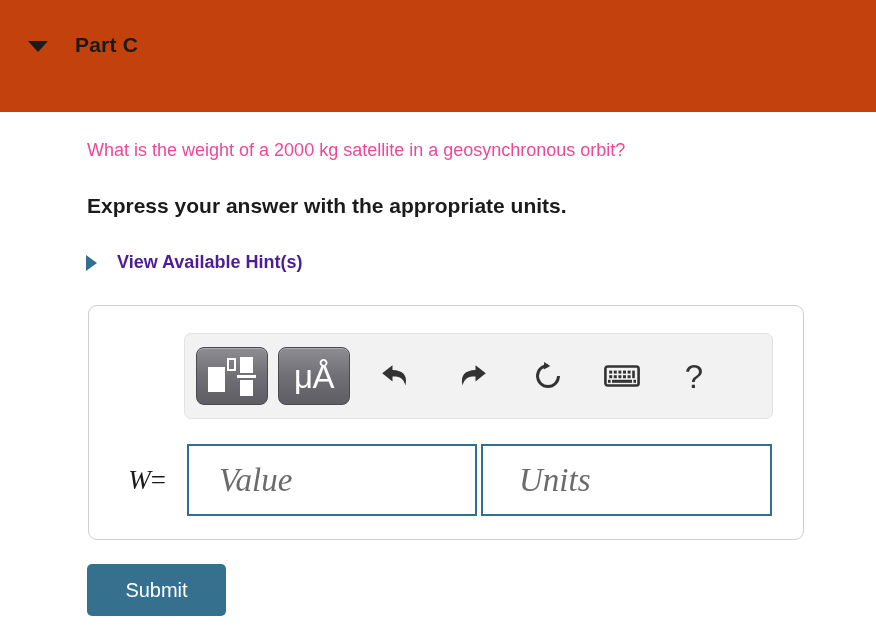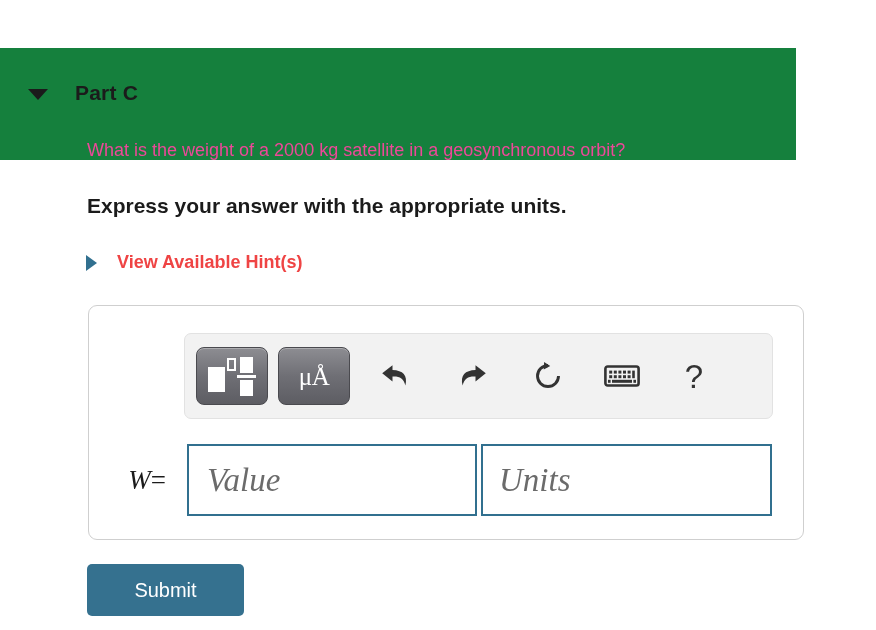--- a/index.html
+++ b/index.html
@@ -14,25 +14,24 @@
     color: #2a2a2a;
     overflow: hidden;
     position: relative;
   }
 
   
   .part-header {
     position: absolute;
     left: 0;
     top: 0;
-    width: 796px;
+    width: 876px;
     height: 112px;
-    background: #15803d;
-    box-sizing: border-box;
-    margin-top: 48px;
+    background: #c2410c;
+    box-sizing: border-box;
   }
   .part-header-inner {
     position: absolute;
     left: 28px;
     top: 33px;
     display: flex;
     align-items: center;
   }
   .caret-down {
     width: 0;
@@ -84,21 +83,21 @@
     width: 0;
     height: 0;
     border-top: 8px solid transparent;
     border-bottom: 8px solid transparent;
     border-left: 11px solid #31708f;
     margin-right: 20px;
   }
   .hints-label {
     font-size: 18px;
     font-weight: bold;
-    color: #ef4444;
+    color: #4c1d95;
     white-space: nowrap;
   }
 
   
   .answer-box {
     position: absolute;
     left: 88px;
     top: 305px;
     width: 716px;
     height: 235px;
@@ -181,22 +180,22 @@
     position: absolute;
     left: 33px;
     top: 25px;
     width: 13px;
     height: 16px;
     background: #ffffff;
   }
 
   .units-glyph {
     color: #ffffff;
-    font-family: Liberation Serif, serif;
-    font-size: 25px;
+    font-family: Liberation Sans, sans-serif;
+    font-size: 33px;
     line-height: 1;
     letter-spacing: -0.5px;
   }
 
   .tb-icon {
     width: 56px;
     height: 46px;
     display: flex;
     align-items: center;
     justify-content: center;
@@ -245,31 +244,31 @@
     cursor: text;
     overflow: hidden;
   }
   .field-value { width: 290px; }
   .field-units { width: 291px; margin-left: 4px; }
   .placeholder {
     font-family: "Liberation Serif", serif;
     font-style: italic;
     font-size: 33px;
     color: #6b6b6b;
-    padding-left: 18px;
-    white-space: nowrap;
-  }
-  .field-units .placeholder { padding-left: 16px; }
+    padding-left: 30px;
+    white-space: nowrap;
+  }
+  .field-units .placeholder { padding-left: 36px; }
 
   
   .submit-btn {
     position: absolute;
     left: 87px;
     top: 564px;
-    width: 157px;
+    width: 139px;
     height: 52px;
     background: #35718f;
     border: none;
     border-radius: 5px;
     color: #ffffff;
     font-family: "Liberation Sans", sans-serif;
     font-size: 20px;
     cursor: pointer;
     padding: 0;
   }

